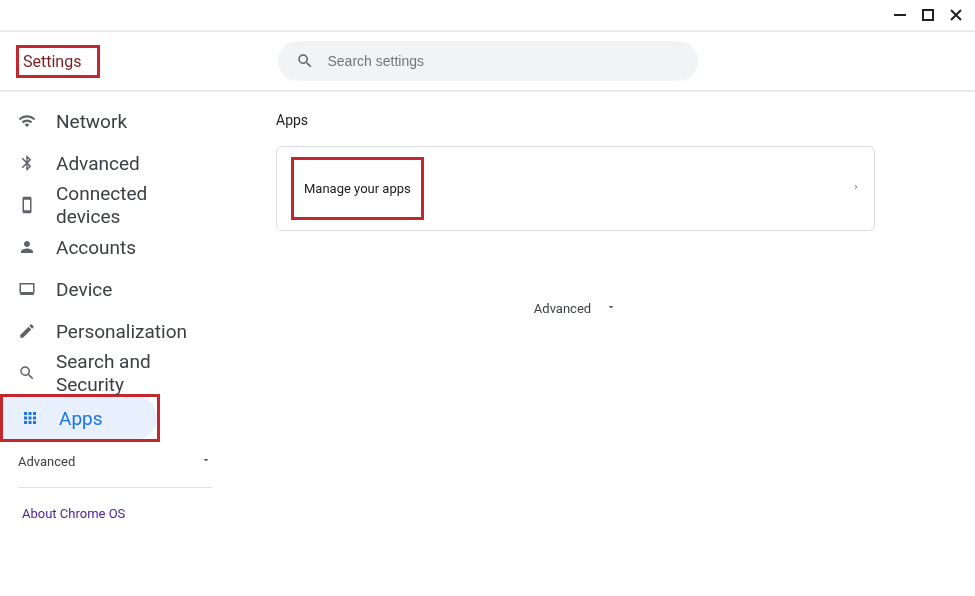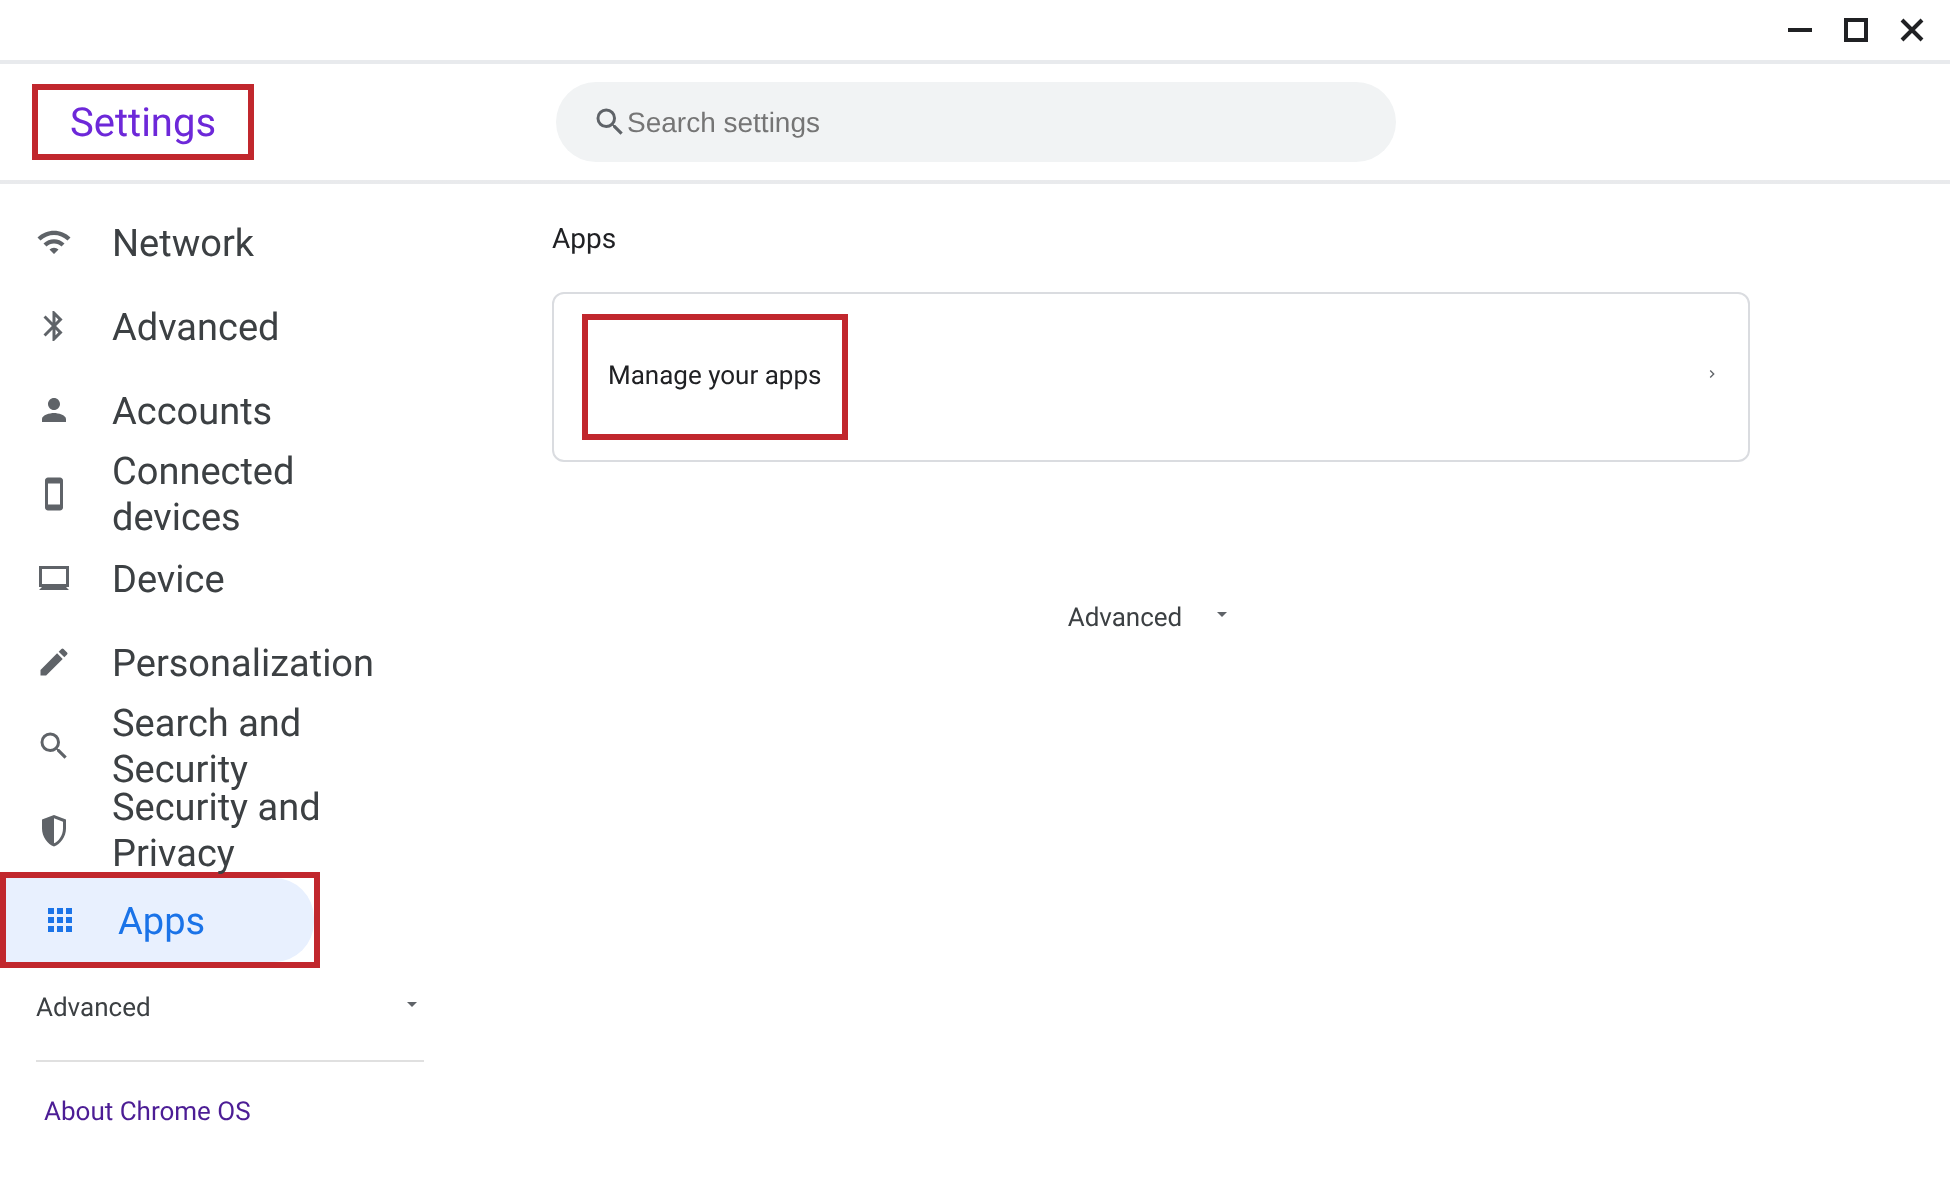--- a/index.html
+++ b/index.html
@@ -36,37 +36,37 @@
       position: relative;
       border-top: 2px solid #e8eaed;
       margin-top: 30px;
     }
     .title-box {
       border: 3px solid #c1272d;
       padding: 4px 16px 4px 4px;
       display: inline-block;
     }
     .title {
-      font-size: 20px;
-      color: #6d28d9;
-      margin-left: 12px;
+      font-size: 16px;
+      color: #7f1d1d;
     }
     .search-wrap {
       position: absolute;
       left: 50%;
       transform: translateX(-50%);
       width: 420px;
     }
     .search {
       background: #f1f3f4;
       border-radius: 50px;
       height: 40px;
       display: flex;
       align-items: center;
       padding: 0 18px;
+      gap: 14px;
       width: 100%;
     }
     .search input {
       border: none;
       background: transparent;
       outline: none;
       font-size: 14px;
       color: #5f6368;
       width: 100%;
     }
@@ -224,38 +224,38 @@
         <svg width="18" height="18" viewBox="0 0 24 24" fill="#5f6368">
             <path d="M17.71 7.71L12 2h-1v7.59L6.41 5 5 6.41 10.59 12 5 17.59 6.41 19 11 14.41V22h1l5.71-5.71L13.41 12l4.3-4.29zM13 5.83l1.88 1.88L13 9.59V5.83zm1.88 10.46L13 18.17v-3.76l1.88 1.88z"></path>
           </svg>
       </span>
       <span class="label">Advanced</span>
     </div>
 
     <div class="nav-item">
       <span class="nav-icon">
         <svg width="18" height="18" viewBox="0 0 24 24" fill="#5f6368">
+            <path d="M16 1H8C6.9 1 6 1.9 6 3v18c0 1.1.9 2 2 2h8c1.1 0 2-.9 2-2V3c0-1.1-.9-2-2-2zm0 18H8V5h8v14z"></path>
+          </svg>
+      </span>
+      <span class="label">Connected devices</span>
+    </div>
+
+    <div class="nav-item">
+      <span class="nav-icon">
+        <svg width="18" height="18" viewBox="0 0 24 24" fill="#5f6368">
             <path d="M12 12c2.21 0 4-1.79 4-4s-1.79-4-4-4-4 1.79-4 4 1.79 4 4 4zm0 2c-2.67 0-8 1.34-8 4v2h16v-2c0-2.66-5.33-4-8-4z"></path>
           </svg>
       </span>
       <span class="label">Accounts</span>
     </div>
 
     <div class="nav-item">
       <span class="nav-icon">
         <svg width="18" height="18" viewBox="0 0 24 24" fill="#5f6368">
-            <path d="M16 1H8C6.9 1 6 1.9 6 3v18c0 1.1.9 2 2 2h8c1.1 0 2-.9 2-2V3c0-1.1-.9-2-2-2zm0 18H8V5h8v14z"></path>
-          </svg>
-      </span>
-      <span class="label">Connected devices</span>
-    </div>
-
-    <div class="nav-item">
-      <span class="nav-icon">
-        <svg width="18" height="18" viewBox="0 0 24 24" fill="#5f6368">
             <path d="M20 18l2 2H2l2-2h16zM4 6h16v10H4V6zm-2-2v14h20V4H2z"></path>
           </svg>
       </span>
       <span class="label">Device</span>
     </div>
 
     <div class="nav-item">
       <span class="nav-icon">
         <svg width="18" height="18" viewBox="0 0 24 24" fill="#5f6368">
             <path d="M3 17.25V21h3.75L17.81 9.94l-3.75-3.75L3 17.25zM20.71 7.04a1 1 0 000-1.41l-2.34-2.34a1 1 0 00-1.41 0l-1.83 1.83 3.75 3.75 1.83-1.83z"></path>
@@ -266,28 +266,20 @@
 
     <div class="nav-item">
       <span class="nav-icon">
         <svg width="18" height="18" viewBox="0 0 24 24" fill="#5f6368">
             <path d="M15.5 14h-.79l-.28-.27A6.471 6.471 0 0016 9.5 6.5 6.5 0 109.5 16a6.47 6.47 0 004.23-1.57l.27.28v.79l5 4.99L20.49 19l-4.99-5zm-6 0C7.01 14 5 11.99 5 9.5S7.01 5 9.5 5 14 7.01 14 9.5 11.99 14 9.5 14z"></path>
           </svg>
       </span>
       <span class="label">Search and Security</span>
     </div>
 
-    <div class="nav-item">
-      <span class="nav-icon">
-        <svg width="18" height="18" viewBox="0 0 24 24" fill="#5f6368">
-            <path d="M12 2L4 5v6c0 5.5 3.8 10.7 8 12 4.2-1.3 8-6.5 8-12V5l-8-3zm0 2.2l6 2.3V11c0 4.5-3 8.7-6 9.9V4.2z"></path>
-          </svg>
-      </span>
-      <span class="label">Security and Privacy</span>
-    </div>
 
     <div class="highlight-box">
       <div class="nav-item active" style="margin-right:0;">
         <span class="nav-icon">
           <svg width="18" height="18" viewBox="0 0 24 24" fill="#1a73e8">
               <path d="M4 4h4v4H4V4zm6 0h4v4h-4V4zm6 0h4v4h-4V4zM4 10h4v4H4v-4zm6 0h4v4h-4v-4zm6 0h4v4h-4v-4zM4 16h4v4H4v-4zm6 0h4v4h-4v-4zm6 0h4v4h-4v-4z"></path>
             </svg>
         </span>
         <span class="label">Apps</span>
       </div>

